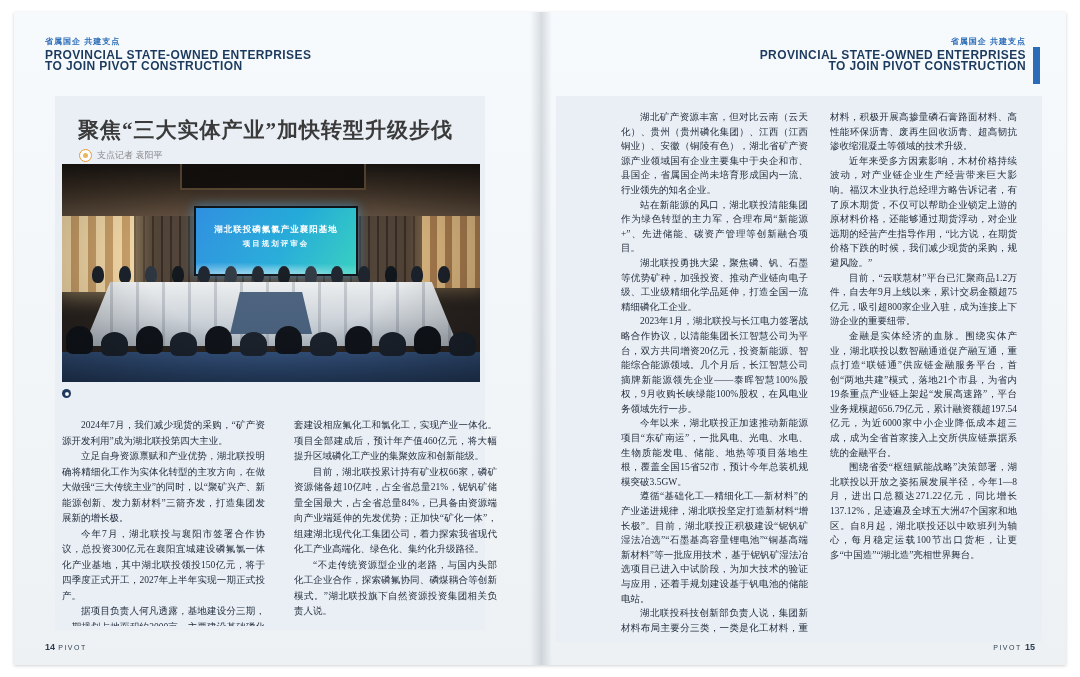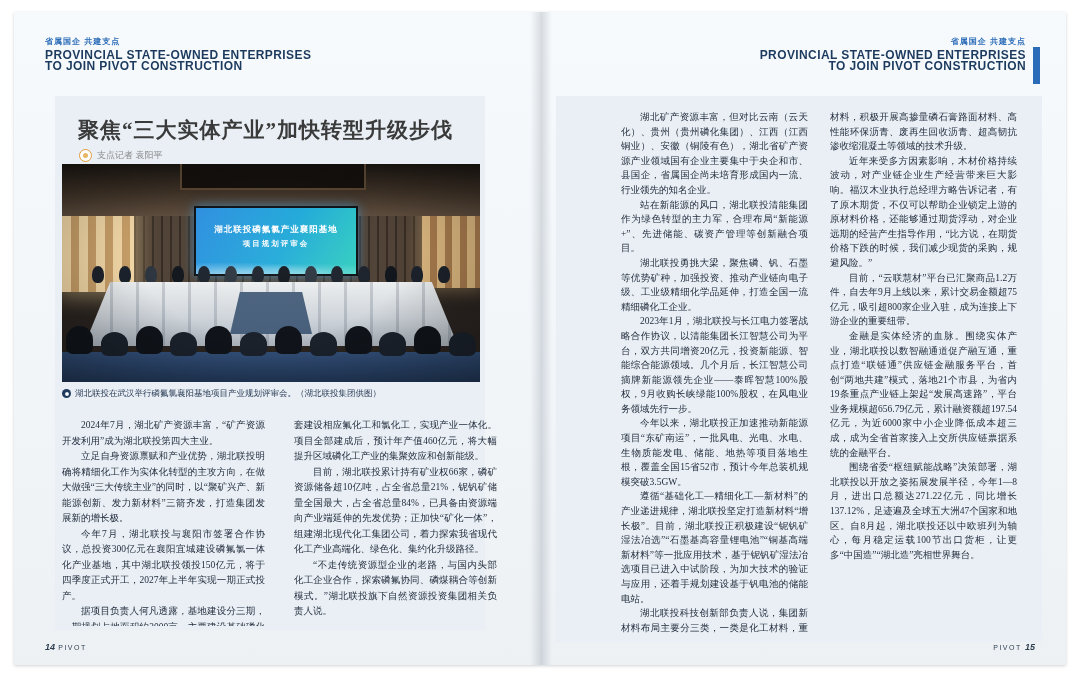--- a/index.html
+++ b/index.html
@@ -91,21 +91,21 @@
     font-family:"Liberation Serif","DejaVu Serif",serif;color:#1e2838;}
   .col p{margin:0;text-indent:2em;}
   .col p.cont{text-indent:0;}
   .lcol{top:418px;width:203px;height:208px;font-size:9.5px;line-height:15.5px;}
   .lcol1{left:62px;} .lcol2{left:294px;}
   .rcol{top:110px;width:187px;height:524px;font-size:9.5px;line-height:14.6px;}
   .rcol1{left:621px;} .rcol2{left:830px;}
 
   
   .foot{position:absolute;top:642px;font-size:8px;color:#2c3e50;letter-spacing:1px;}
-  .foot .num{font-size:9px;font-weight:bold;letter-spacing:0;font-style:italic;}
+  .foot .num{font-size:9px;font-weight:bold;letter-spacing:0;}
   .foot .lbl{font-size:7px;letter-spacing:1.5px;}
   .foot-left{left:45px;}
   .foot-right{right:45px;text-align:right;}
 </style>
 </head>
 <body>
 
 <div class="spread"></div>
 <div class="spine"></div>
 
@@ -172,25 +172,24 @@
       <i></i>
       <i></i>
       <i></i>
       <i></i>
   </div>
   <div class="ph-vig"></div>
 </div>
 
 <div class="caption">
   <span class="cap-ic"></span>
-  <span>湖北联投在武汉举行磷氟氯襄阳基地项目产业规划评审会。（湖北联投集团供图）</span>
 </div>
 
 <div class="col lcol lcol1">
-  <p>2024年7月，湖北矿产资源丰富，“矿产资源开发利用”成为湖北联投第四大主业。</p>
+  <p>2024年7月，我们减少现货的采购，“矿产资源开发利用”成为湖北联投第四大主业。</p>
   <p>立足自身资源禀赋和产业优势，湖北联投明确将精细化工作为实体化转型的主攻方向，在做大做强“三大传统主业”的同时，以“聚矿兴产、新能源创新、发力新材料”三箭齐发，打造集团发展新的增长极。</p>
   <p>今年7月，湖北联投与襄阳市签署合作协议，总投资300亿元在襄阳宜城建设磷氟氯一体化产业基地，其中湖北联投领投150亿元，将于四季度正式开工，2027年上半年实现一期正式投产。</p>
   <p>据项目负责人何凡透露，基地建设分三期，一期规划占地面积约3000亩，主要建设基础磷化工，配</p>
 </div>
 <div class="col lcol lcol2">
   <p class="cont">套建设相应氟化工和氯化工，实现产业一体化。项目全部建成后，预计年产值460亿元，将大幅提升区域磷化工产业的集聚效应和创新能级。</p>
   <p>目前，湖北联投累计持有矿业权66家，磷矿资源储备超10亿吨，占全省总量21%，铌钒矿储量全国最大，占全省总量84%，已具备由资源端向产业端延伸的先发优势；正加快“矿化一体”，组建湖北现代化工集团公司，着力探索我省现代化工产业高端化、绿色化、集约化升级路径。</p>
   <p>“不走传统资源型企业的老路，与国内头部化工企业合作，探索磷氟协同、磷煤耦合等创新模式。”湖北联投旗下自然资源投资集团相关负责人说。</p>
 </div>
 

